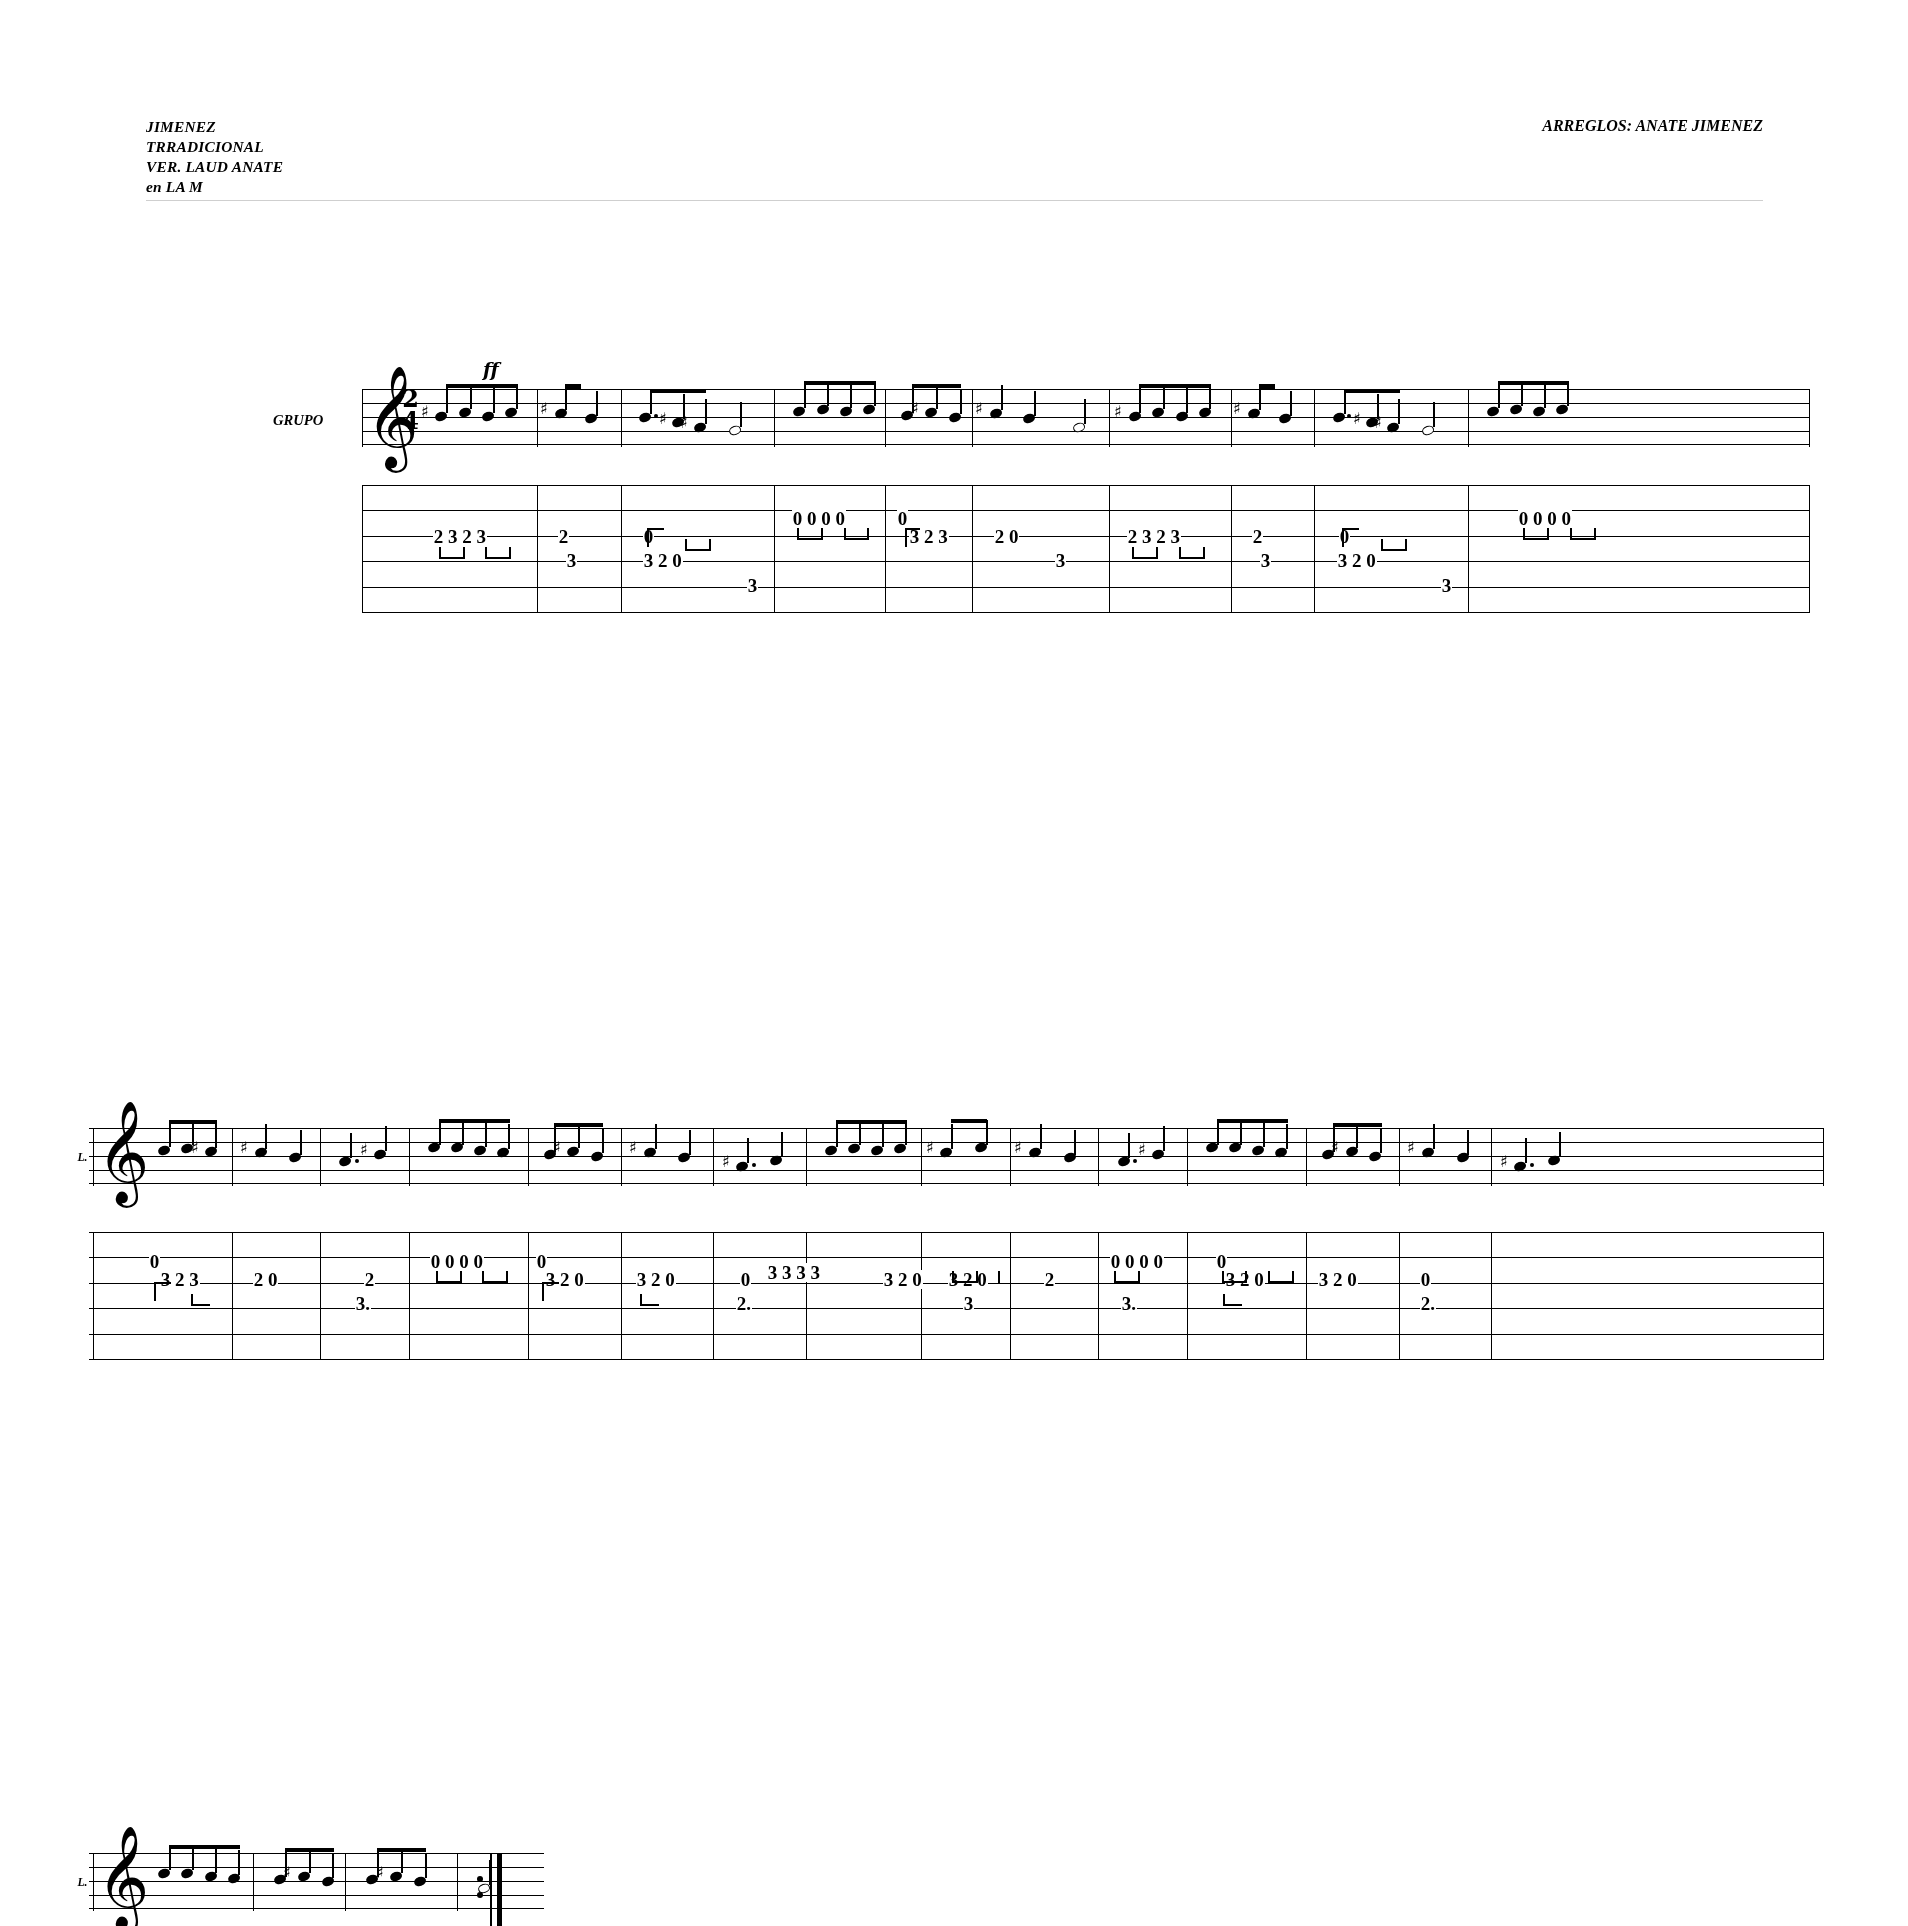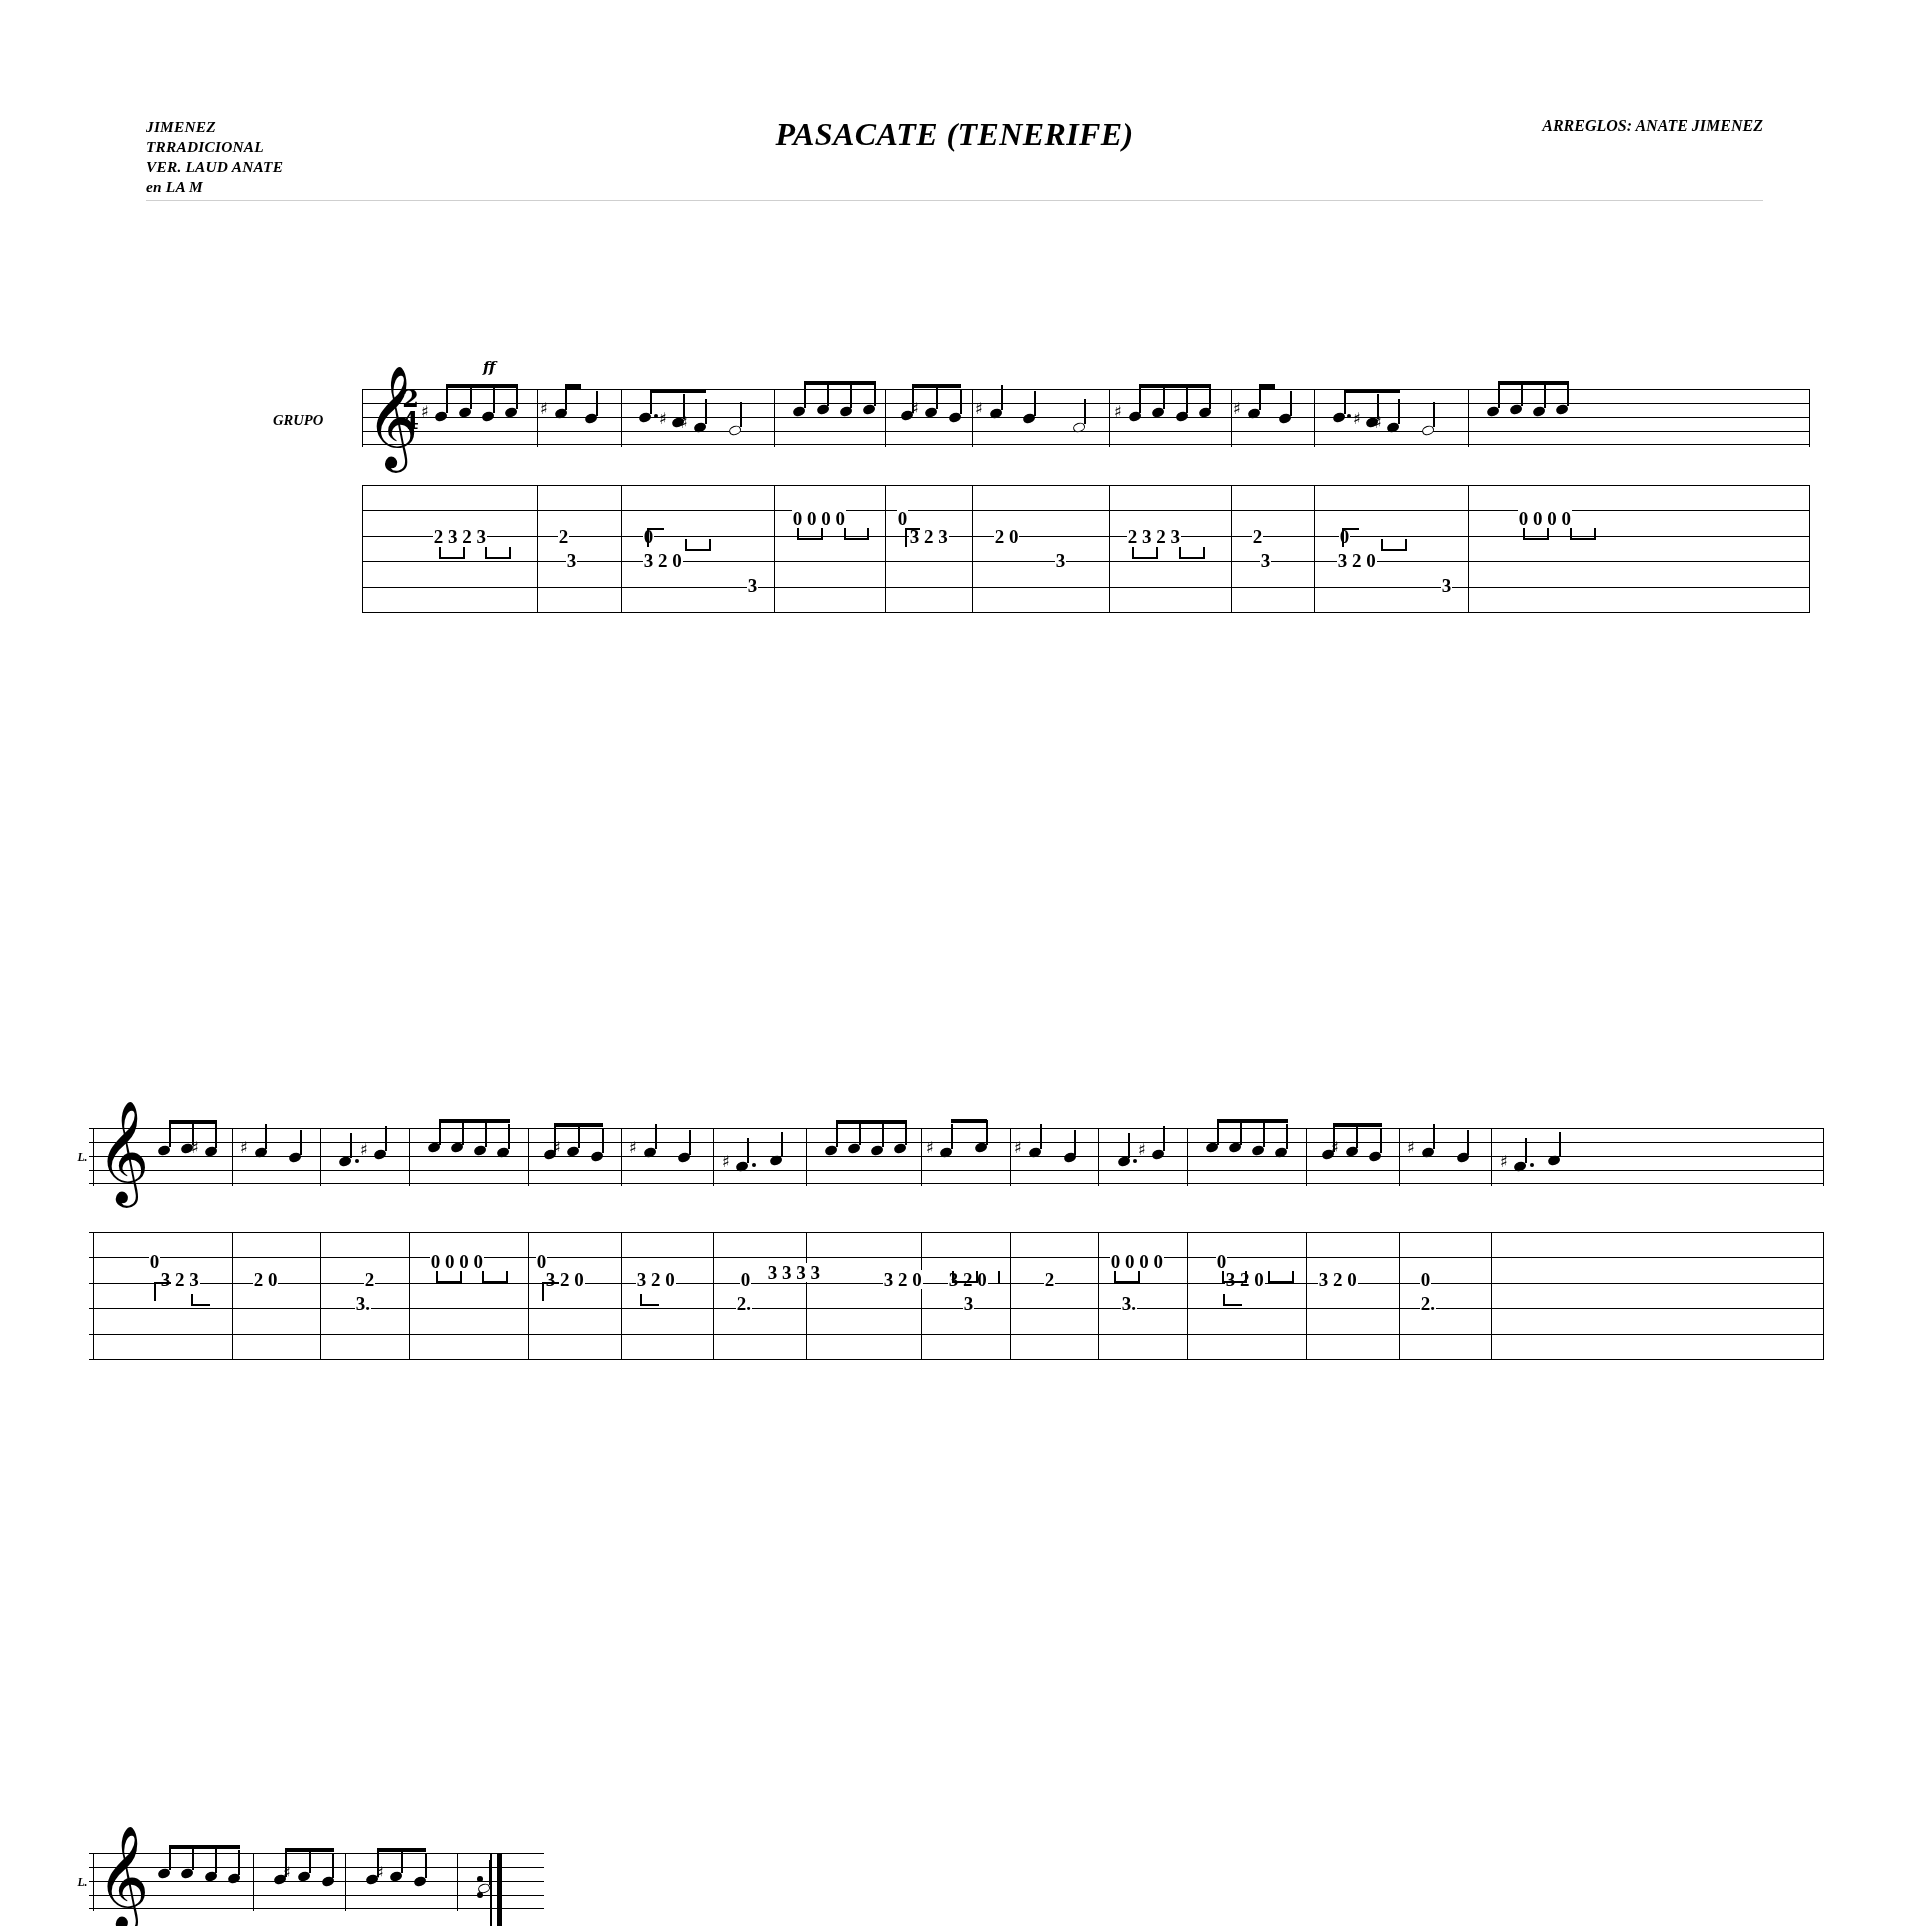--- a/index.html
+++ b/index.html
@@ -134,21 +134,21 @@
     font-weight: bold;
     font-size: 24px;
     line-height: 0.92;
     text-align: center;
   }
   .dyn {
     position: absolute;
     font-family: "DejaVu Serif", serif;
     font-style: italic;
     font-weight: bold;
-    font-size: 15px;
+    font-size: 19px;
   }
   .acc {
     position: absolute;
     font-family: "DejaVu Sans", sans-serif;
     font-size: 16px;
     line-height: 1;
   }
   .notehead {
     position: absolute;
     width: 11.6px;
@@ -214,21 +214,20 @@
 
 <div class="page">
 
   <div class="header">
     <div class="hdr-left">
       <div>JIMENEZ</div>
       <div>TRRADICIONAL</div>
       <div>VER. LAUD ANATE</div>
       <div>en LA M</div>
     </div>
-    <div class="hdr-title">PASACATE (TENERIFE)</div>
     <div class="hdr-right">ARREGLOS: ANATE JIMENEZ</div>
     <div class="hdr-rule"></div>
   </div>
 
   <div class="system" style="left:362px; top:366px; width:1448px; height:339px;">
 
     <div class="sys-label" style="left:-89px; top:46px;">GRUPO</div>
 
     <div class="dyn" style="left:121px; top:-7.7px;">ff</div>
 

